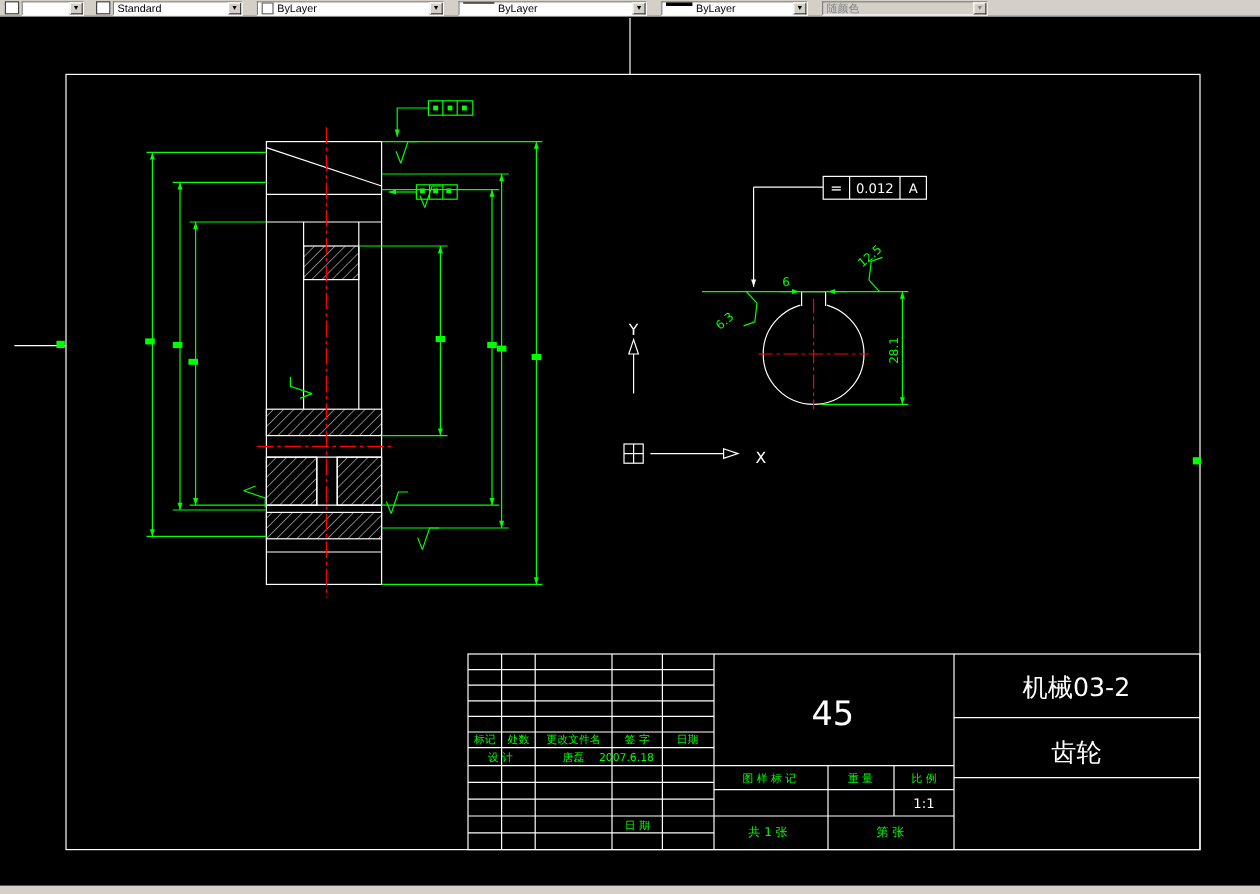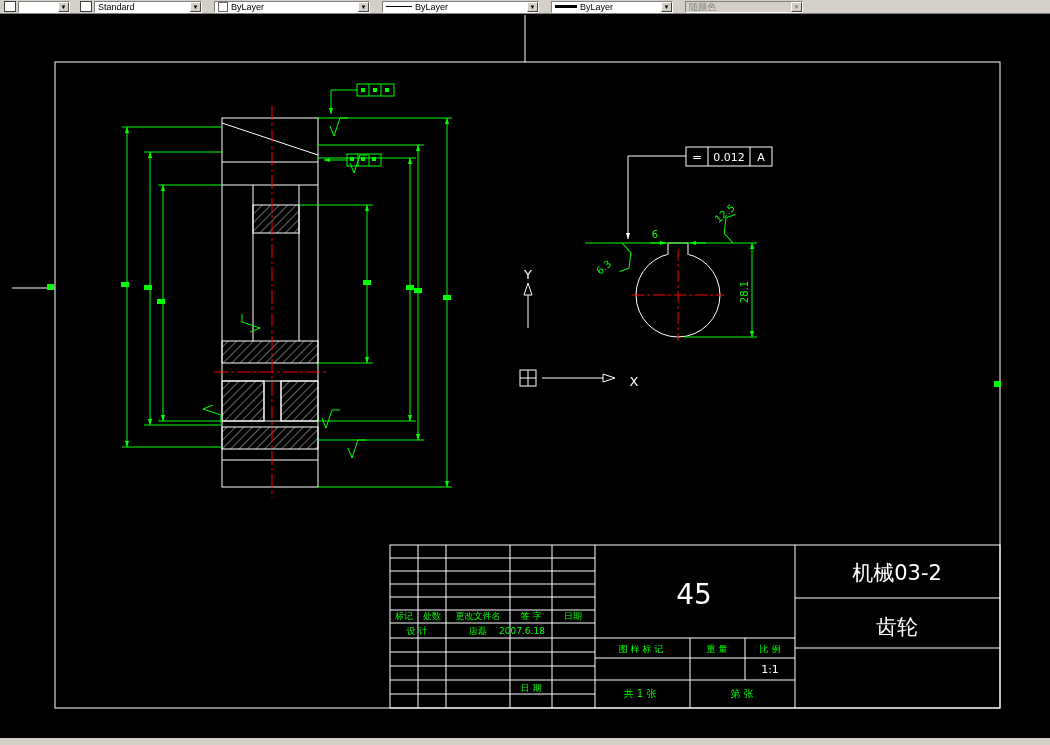--- a/index.html
+++ b/index.html
@@ -5,21 +5,21 @@
   html,body{margin:0;padding:0}
   body{width:1050px;height:745px;background:#000;overflow:hidden;position:relative;
        font-family:"Liberation Sans",sans-serif}
   
   .toolbar{position:absolute;top:0;left:0;width:1050px;height:14px;background:#d4d0c8;
            border-bottom:1px solid #808080;display:flex;align-items:center;
            padding:1px 2px;box-sizing:border-box;z-index:5}
   .tb-icon{width:12px;height:11px;background:#fff;border:1px solid #404040;
            box-sizing:border-box;margin:0 2px;flex:none}
   .combo{height:12px;background:#fff;border:1px solid;border-color:#808080 #fff #fff #808080;
-         display:flex;align-items:center;box-sizing:border-box;padding-left:3px;flex:none}
+         display:flex;box-sizing:border-box;padding-left:3px;flex:none}
   .cval{flex:1;overflow:hidden;white-space:nowrap;color:#000;font-size:9px;line-height:10px}
   .arrowbtn{width:11px;height:10px;background:#d4d0c8;border:1px solid;
             border-color:#fff #404040 #404040 #fff;box-sizing:border-box;
             font-size:6px;line-height:8px;text-align:center;color:#000;flex:none}
   .swatch{width:8px;height:8px;background:#fff;border:1px solid #666;margin-right:3px;flex:none}
   .ltline{width:26px;height:1px;background:#000;margin-right:3px;flex:none}
   .lwline{width:22px;height:3px;background:#000;margin-right:3px;flex:none}
   .combo.disabled{background:#d4d0c8}
   .combo.disabled .cval{color:#808080}
   .combo.disabled .arrowbtn{color:#808080}
@@ -264,19 +264,19 @@
   <div class="combo" style="margin-left:12px;width:157px">
     <span class="ltline"></span>
     <span class="cval">ByLayer</span>
     <span class="arrowbtn">▼</span>
   </div>
   <div class="combo" style="margin-left:12px;width:122px">
     <span class="lwline"></span>
     <span class="cval">ByLayer</span>
     <span class="arrowbtn">▼</span>
   </div>
-  <div class="combo disabled" style="margin-left:12px;width:118px">
+  <div class="combo disabled" style="margin-left:12px;width:138px">
     <span class="cval">随颜色</span>
     <span class="arrowbtn">▼</span>
   </div>
 </div>
 
 <div class="bottombar"></div>
 
 </body></html>

